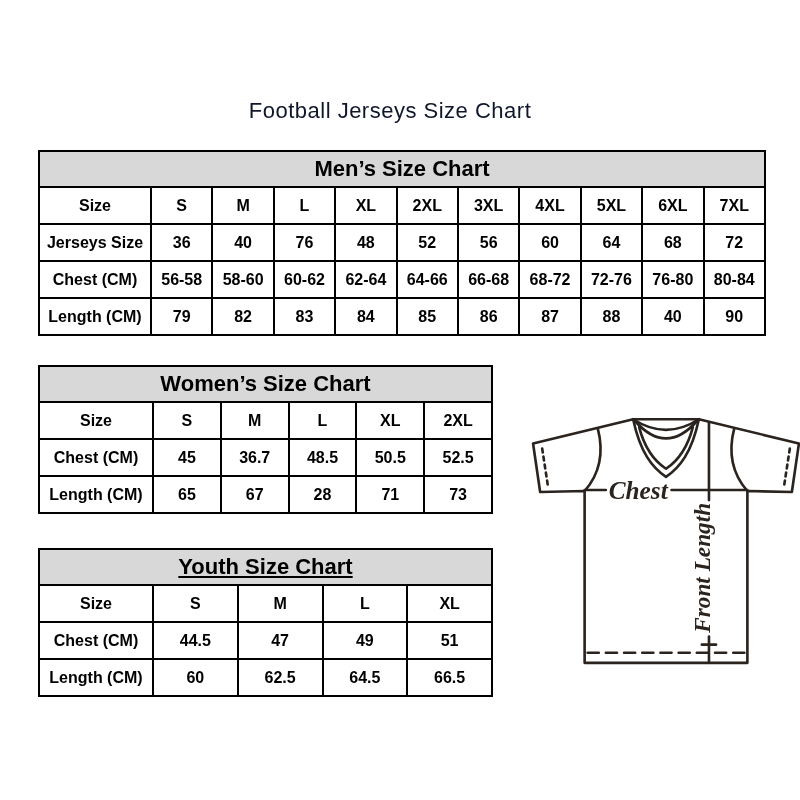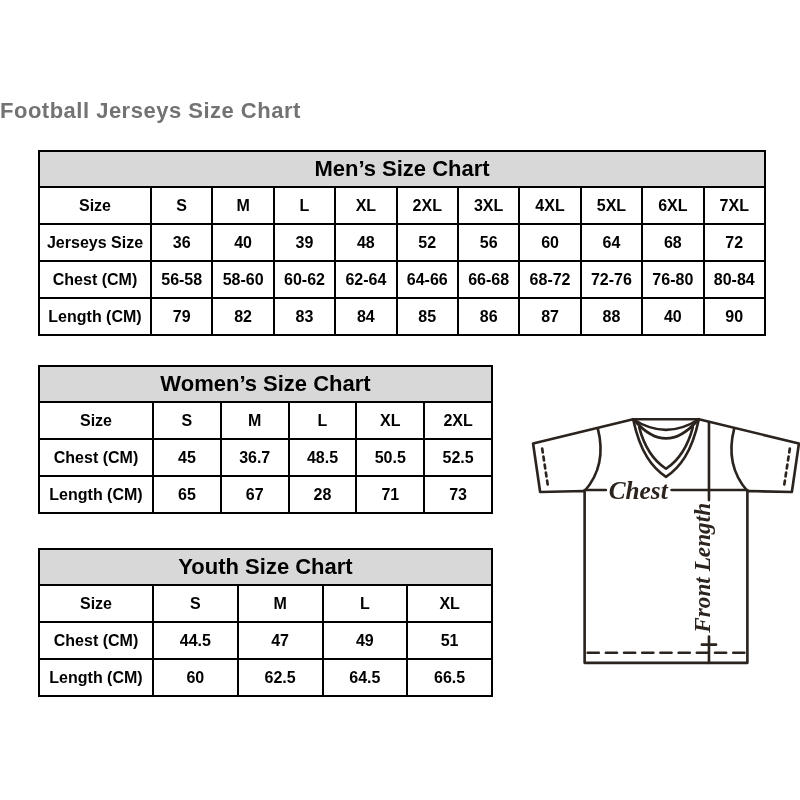--- a/index.html
+++ b/index.html
@@ -9,23 +9,24 @@
     height: 800px;
     background: #ffffff;
     font-family: "Liberation Sans", sans-serif;
     overflow: hidden;
   }
   .page-title {
     position: absolute;
     top: 98px;
     left: 0;
     width: 780px;
+    text-align: center;
     font-size: 22px;
-    font-weight: bold;
-    color: #737373;
+    font-weight: normal;
+    color: #0f172a;
     letter-spacing: 0.5px;
   }
   table.size-table {
     position: absolute;
     border-collapse: collapse;
     table-layout: fixed;
     background: #ffffff;
   }
   table.size-table td {
     border: 2px solid #000000;
@@ -98,21 +99,21 @@
           <td>3XL</td>
           <td>4XL</td>
           <td>5XL</td>
           <td>6XL</td>
           <td>7XL</td>
         </tr>
         <tr>
           <td>Jerseys Size</td>
           <td>36</td>
           <td>40</td>
-          <td>39</td>
+          <td>76</td>
           <td>48</td>
           <td>52</td>
           <td>56</td>
           <td>60</td>
           <td>64</td>
           <td>68</td>
           <td>72</td>
         </tr>
         <tr>
           <td>Chest (CM)</td>
@@ -186,21 +187,21 @@
   <table id="youth-table" class="size-table">
       <colgroup>
         <col class="label-col">
         <col>
         <col>
         <col>
         <col>
       </colgroup>
       <tbody>
         <tr class="title-row">
-          <td colspan="5" style="background: rgb(216, 216, 216);">Youth Size Chart</td>
+          <td colspan="5" style="background: rgb(216, 216, 216); text-decoration: underline;">Youth Size Chart</td>
         </tr>
         <tr>
           <td>Size</td>
           <td>S</td>
           <td>M</td>
           <td>L</td>
           <td>XL</td>
         </tr>
         <tr>
           <td>Chest (CM)</td>

